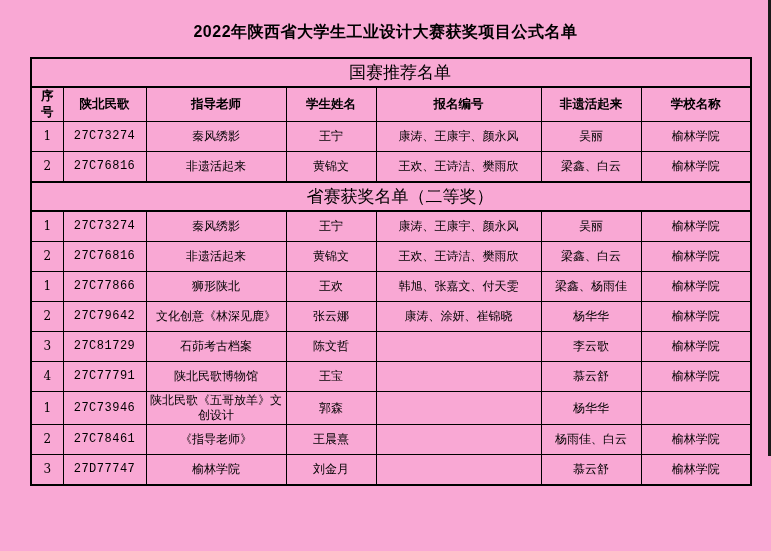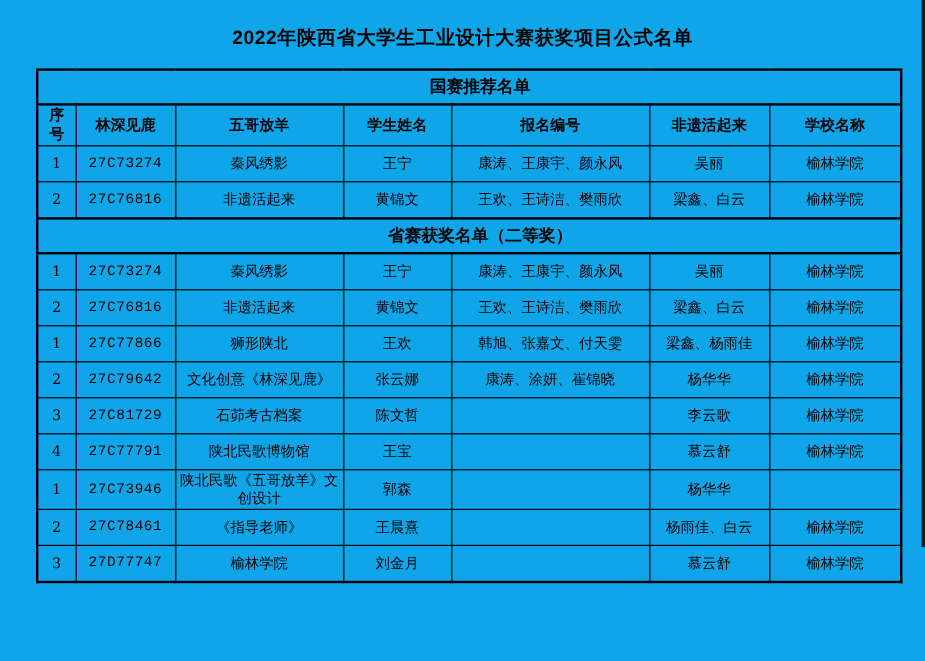--- a/index.html
+++ b/index.html
@@ -9,21 +9,21 @@
     width: 771px;
     height: 551px;
     overflow: hidden;
     font-family: "Liberation Sans", sans-serif;
     color: #000000;
   }
   .page {
     position: relative;
     width: 771px;
     height: 551px;
-    background: #0ea5e9;
+    background: #f9a8d4;
   }
   .title {
     margin: 0;
     padding-top: 22px;
     text-align: center;
     font-size: 16px;
     font-weight: bold;
     font-family: "Liberation Sans", sans-serif;
     letter-spacing: 0.5px;
   }
@@ -38,22 +38,22 @@
     border: 1px solid #000000;
     text-align: center;
     vertical-align: middle;
     padding: 1px 3px;
     font-size: 12px;
     line-height: 1.25;
     overflow: hidden;
     word-break: break-all;
   }
   tr.section-row td {
-    font-size: 14px;
-    font-weight: bold;
+    font-size: 17px;
+    font-weight: normal;
     height: 25px;
     border-top-width: 2px;
     border-bottom-width: 2px;
     padding-left: 21px;
   }
   tr.cols-row th {
     font-size: 12.5px;
     font-weight: bold;
     height: 26px;
   }
@@ -95,22 +95,22 @@
         <col style="width:100px">
         <col style="width:110px">
     </colgroup>
     <tbody>
 
       <tr class="section-row">
         <td colspan="7">国赛推荐名单</td>
       </tr>
       <tr class="cols-row">
         <th>序号</th>
-        <th>林深见鹿</th>
-        <th>五哥放羊</th>
+        <th>陕北民歌</th>
+        <th>指导老师</th>
         <th>学生姓名</th>
         <th>报名编号</th>
         <th>非遗活起来</th>
         <th>学校名称</th>
       </tr>
       <tr class="data-row">
         <td class="serial">1</td>
         <td class="regno">27C73274</td>
         <td>秦风绣影</td>
         <td>王宁</td>

